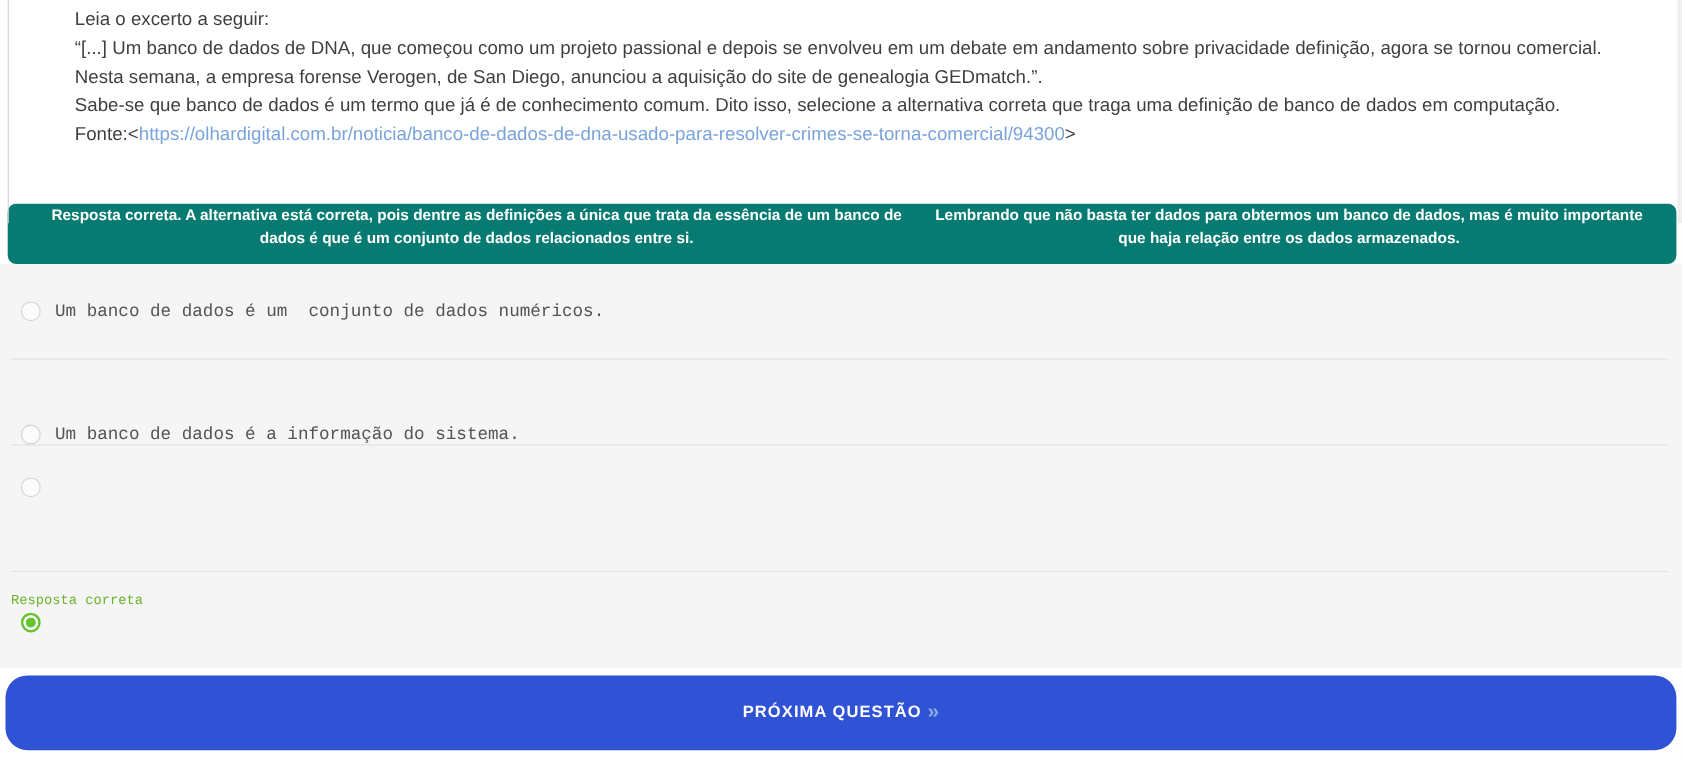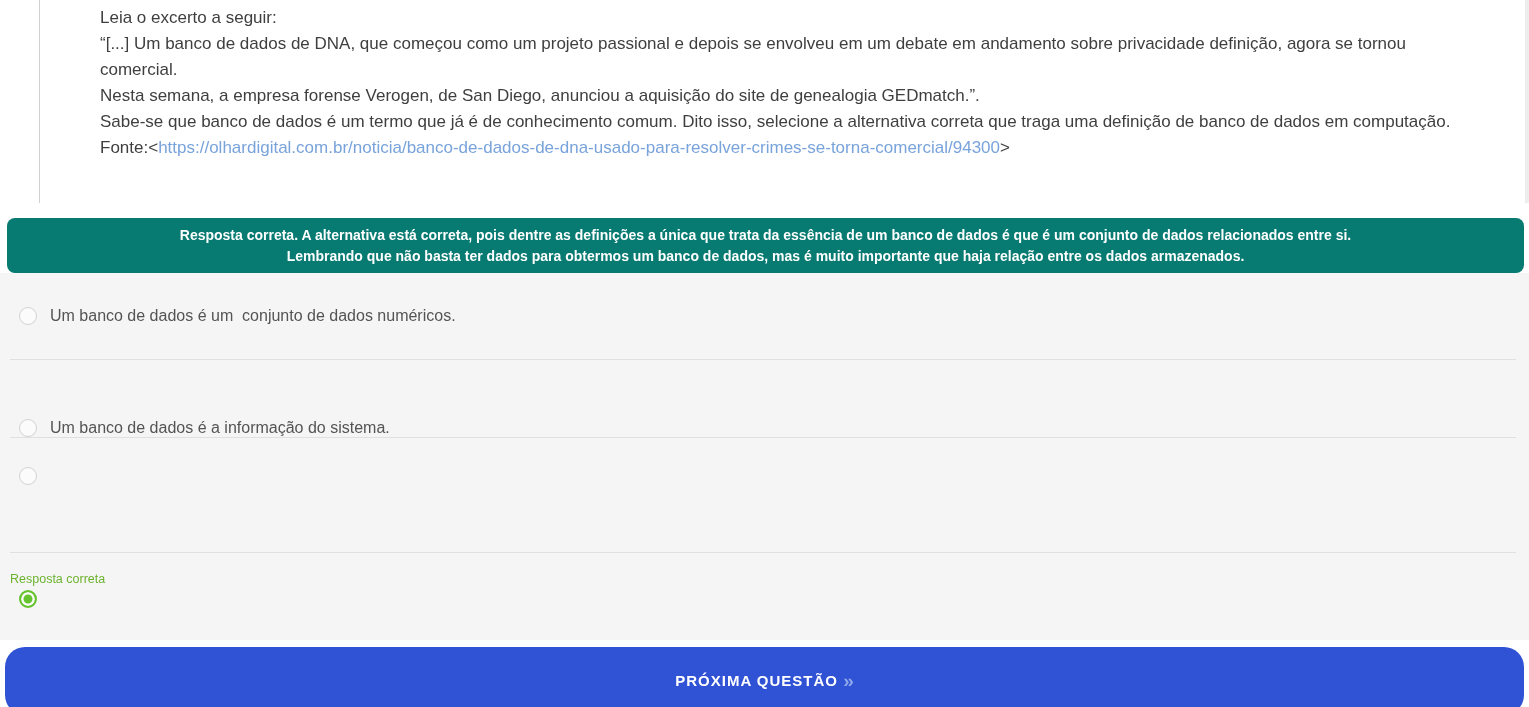--- a/index.html
+++ b/index.html
@@ -18,23 +18,22 @@
   html,body{margin:0;padding:0;}
   body{
     width:1529px;height:707px;overflow:hidden;
     background:#ffffff;
     font-family:"Liberation Sans",sans-serif;
   }
 
   
   .question-section{
     position:relative;
-    height:218px;
+    height:185px;
     background:#ffffff;
-    margin-left:32px;
   }
   .panel-left-border{
     position:absolute;left:7px;top:0;width:1px;height:203px;
     background:#d2d2d2;
   }
   .scrollbar-track{
     position:absolute;right:0;top:0;width:4px;height:203px;
     background:#ededed;
   }
   .question-text{
@@ -47,34 +46,35 @@
   
   .feedback-banner{
     height:55px;
     margin:0 5px 0 7px;
     background:var(--banner-bg);
     border-radius:8px;
     color:#ffffff;
     font-weight:bold;
     font-size:14px;line-height:21px;
     text-align:center;
-    display:flex;flex-direction:column;justify-content:center;
+    display:flex;flex-direction:row;justify-content:center;
     padding:0 20px;
   }
 
   
   .options-list{
     height:367px;
     background:var(--options-bg);
     overflow:hidden;
   }
   .option-row{
     position:relative;
     display:flex;flex-direction:column;justify-content:center;
     cursor:pointer;
+    font-family:Liberation Mono, monospace;
   }
   .option-row:nth-child(1){height:86px;}
   .option-row:nth-child(2){height:78px;justify-content:flex-end;}
   .option-row:nth-child(3){height:77px;}
   .option-row:nth-child(4){height:75px;margin-top:38px;}
   .option-row:nth-child(5){height:78px;margin-top:44px;}
   .option-row + .option-row::before{
     content:"";
     position:absolute;top:0;left:10px;right:13px;height:1px;
     background:var(--divider);

